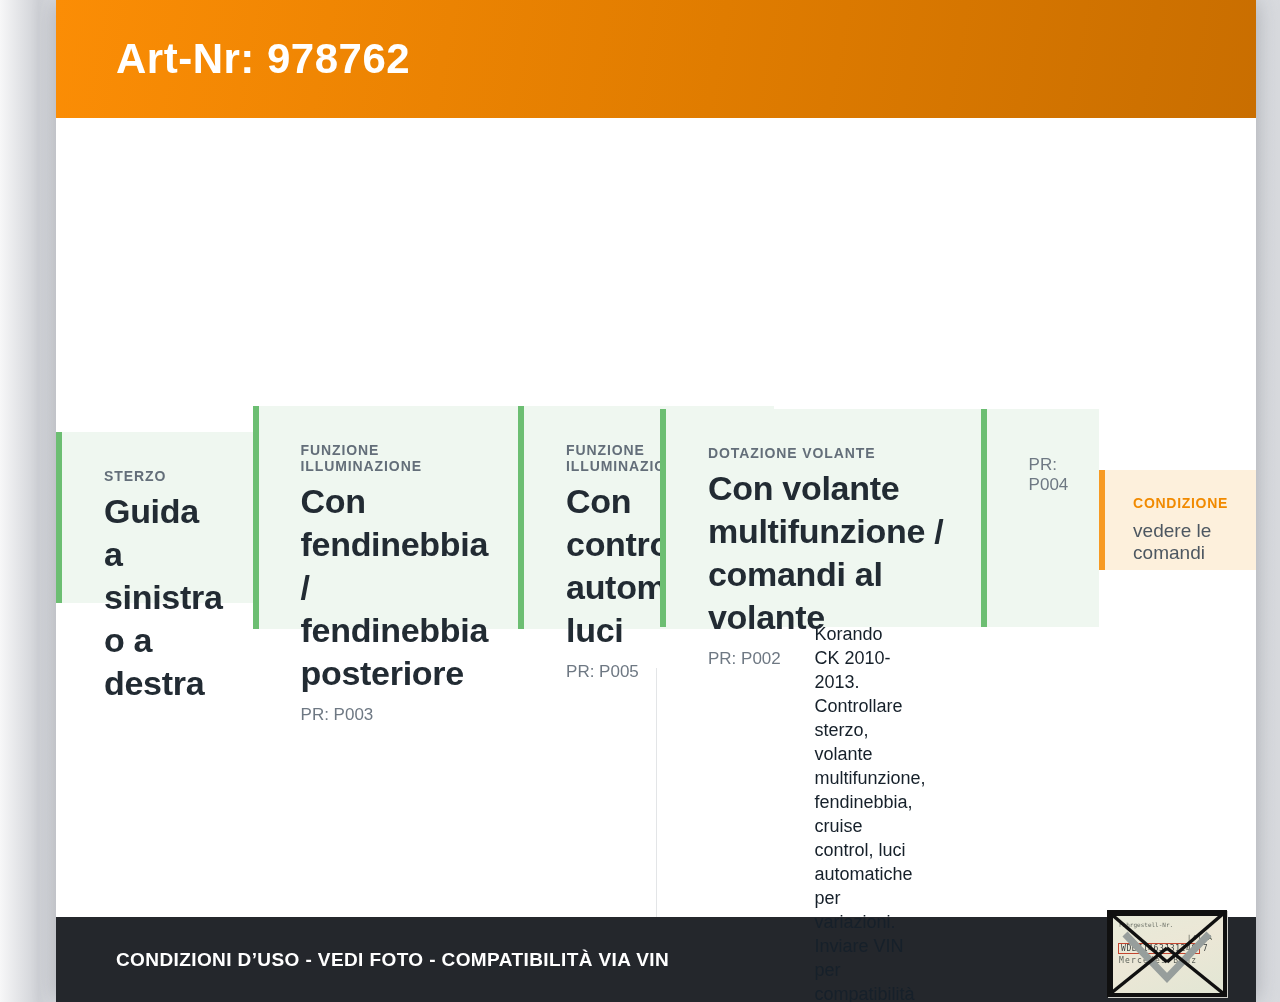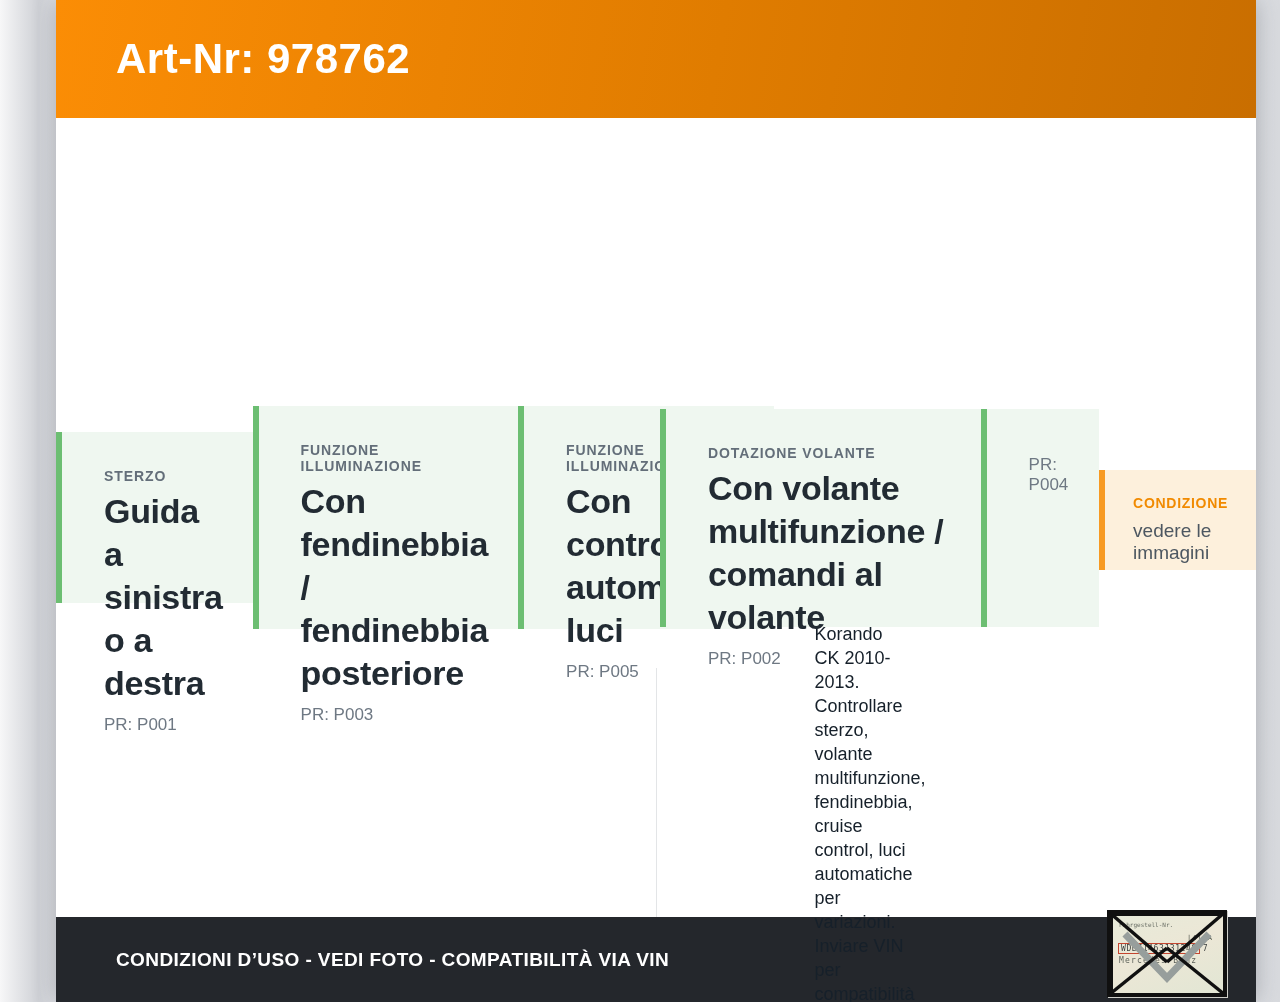--- a/index.html
+++ b/index.html
@@ -171,21 +171,20 @@
   <header class="banner">
     <h1>Art-Nr: 978762</h1>
   </header>
 
   <main class="columns">
 
     <div class="col">
       <section class="spec-card h171">
         <div class="spec-label">STERZO</div>
         <div class="spec-title">Guida a sinistra o a destra</div>
-        <div class="spec-pr">PR: P001</div>
       </section>
 
       <section class="spec-card h223">
         <div class="spec-label">FUNZIONE ILLUMINAZIONE</div>
         <div class="spec-title">Con fendinebbia /
 fendinebbia posteriore</div>
         <div class="spec-pr">PR: P003</div>
       </section>
 
       <section class="spec-card h223">
@@ -211,21 +210,21 @@
 comandi al volante</div>
         <div class="spec-pr">PR: P002</div>
       </section>
 
       <section class="spec-card h218">
         <div class="spec-pr">PR: P004</div>
       </section>
 
       <section class="condition-card">
         <div class="condition-label">CONDIZIONE</div>
-        <div class="condition-value">vedere le immagini</div>
+        <div class="condition-value">vedere le comandi</div>
       </section>
     </div>
 
   </main>
 
   <div class="v-divider"></div>
 
   <footer class="footer-bar">
     <span>CONDIZIONI D’USO - VEDI FOTO - COMPATIBILITÀ VIA VIN</span>
   </footer>

